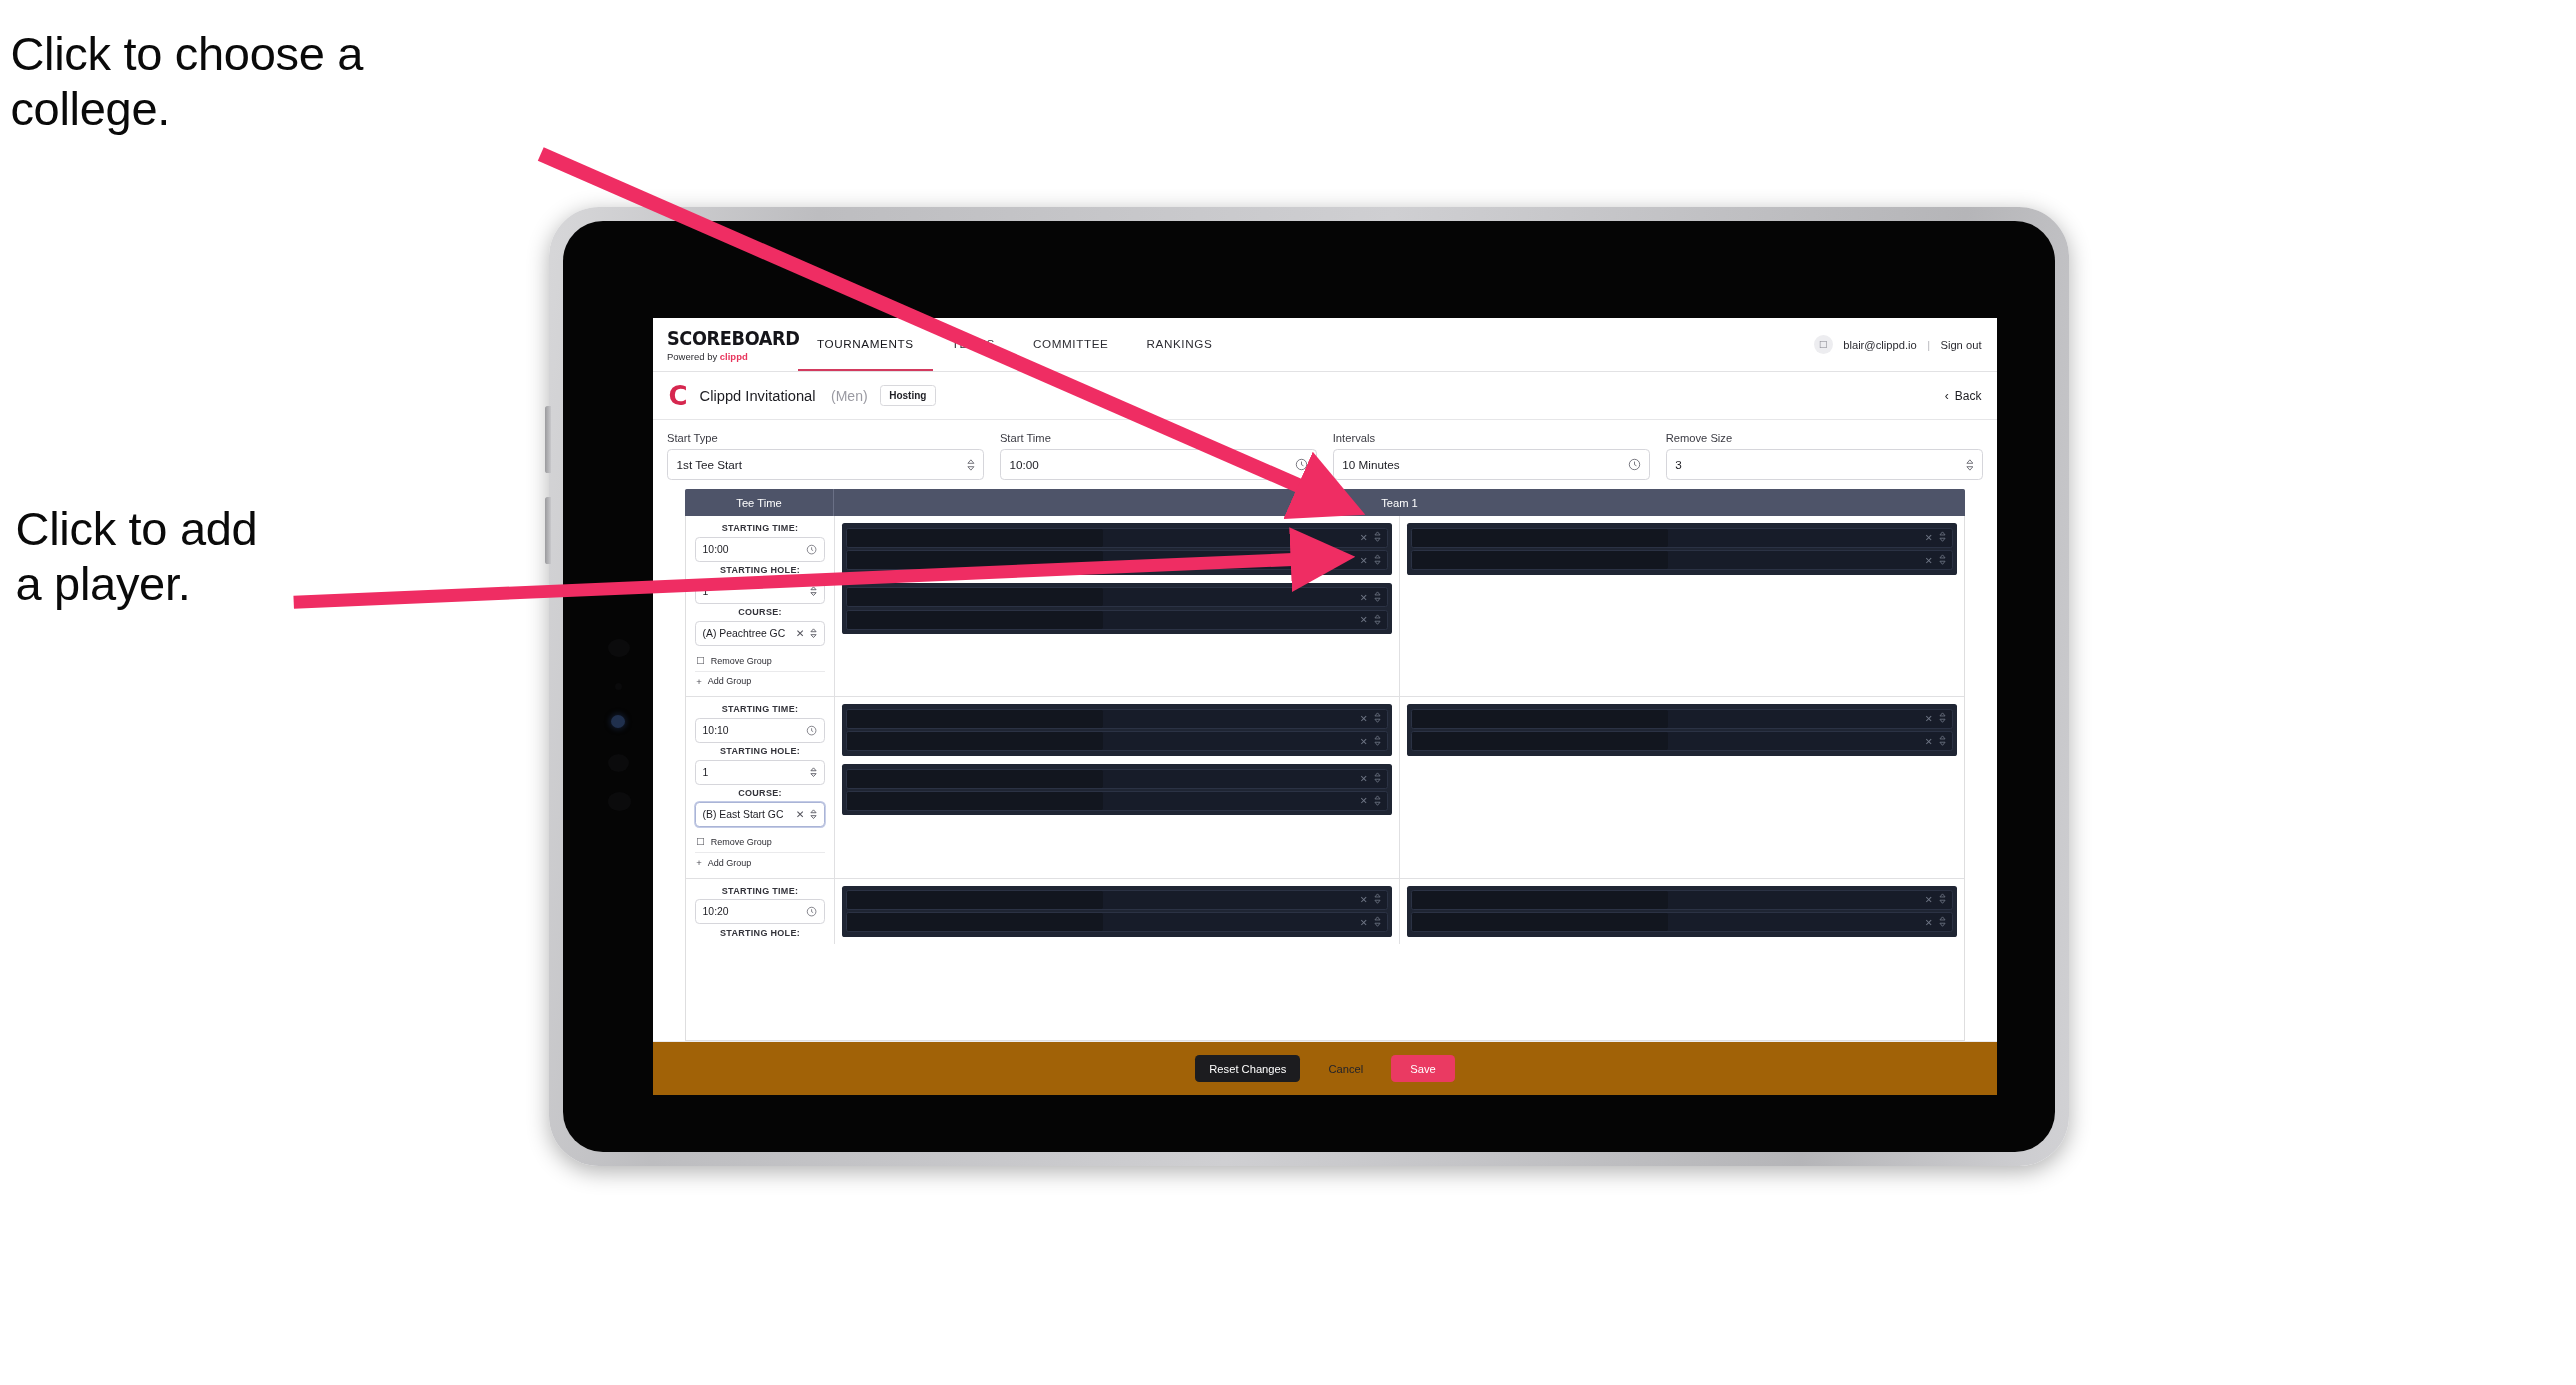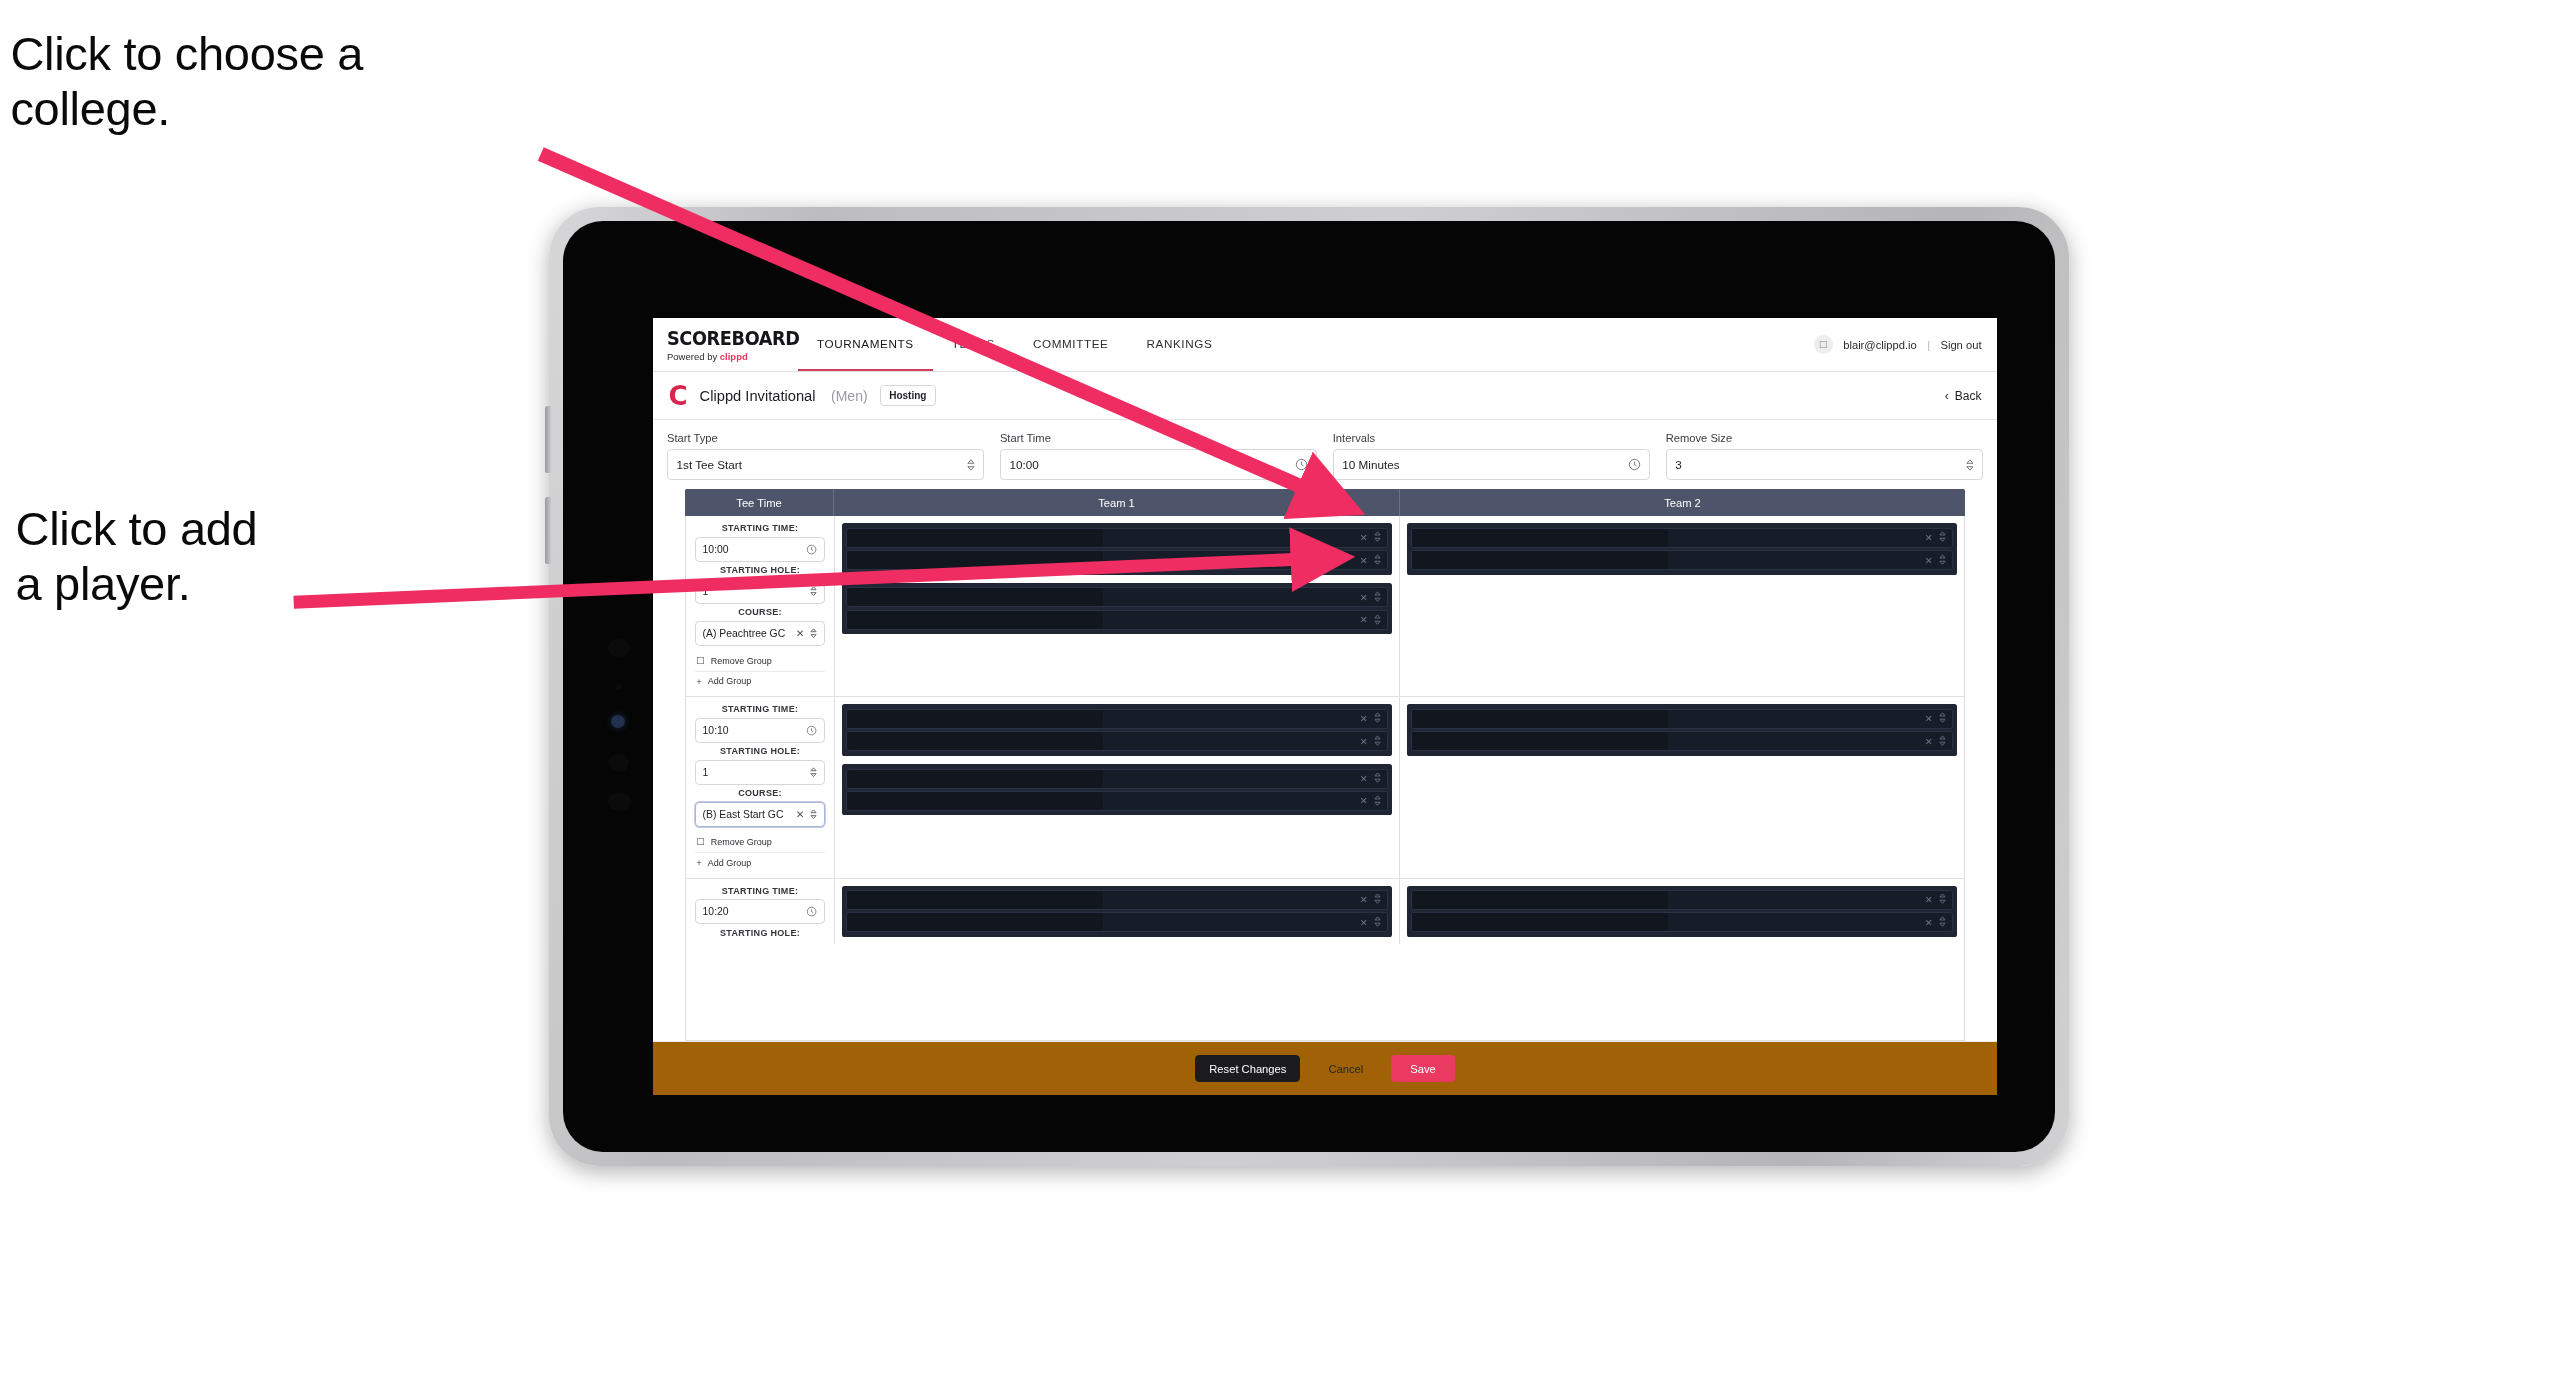--- a/index.html
+++ b/index.html
@@ -301,21 +301,20 @@
                   </svg>
               </span>
             </div>
           </div>
         </div>
 
         <div id="table-wrap">
           <div id="thead">
             <div class="th tee">Tee Time</div>
             <div class="th team">Team 1</div>
-            <div class="th team">Team 2</div>
           </div>
           <div id="tbody">
               <div class="trow">
                 <div class="tee-cell">
                   <div class="tee-label">STARTING TIME:</div>
                   <div class="tee-input">
                     <span class="val">10:00</span>
                     <span class="ic">
                       <svg width="11.2" height="11.2" viewBox="0 0 16 16">
                         <circle cx="8" cy="8" r="6.2" fill="none" stroke="#55555e" stroke-width="1"></circle>

